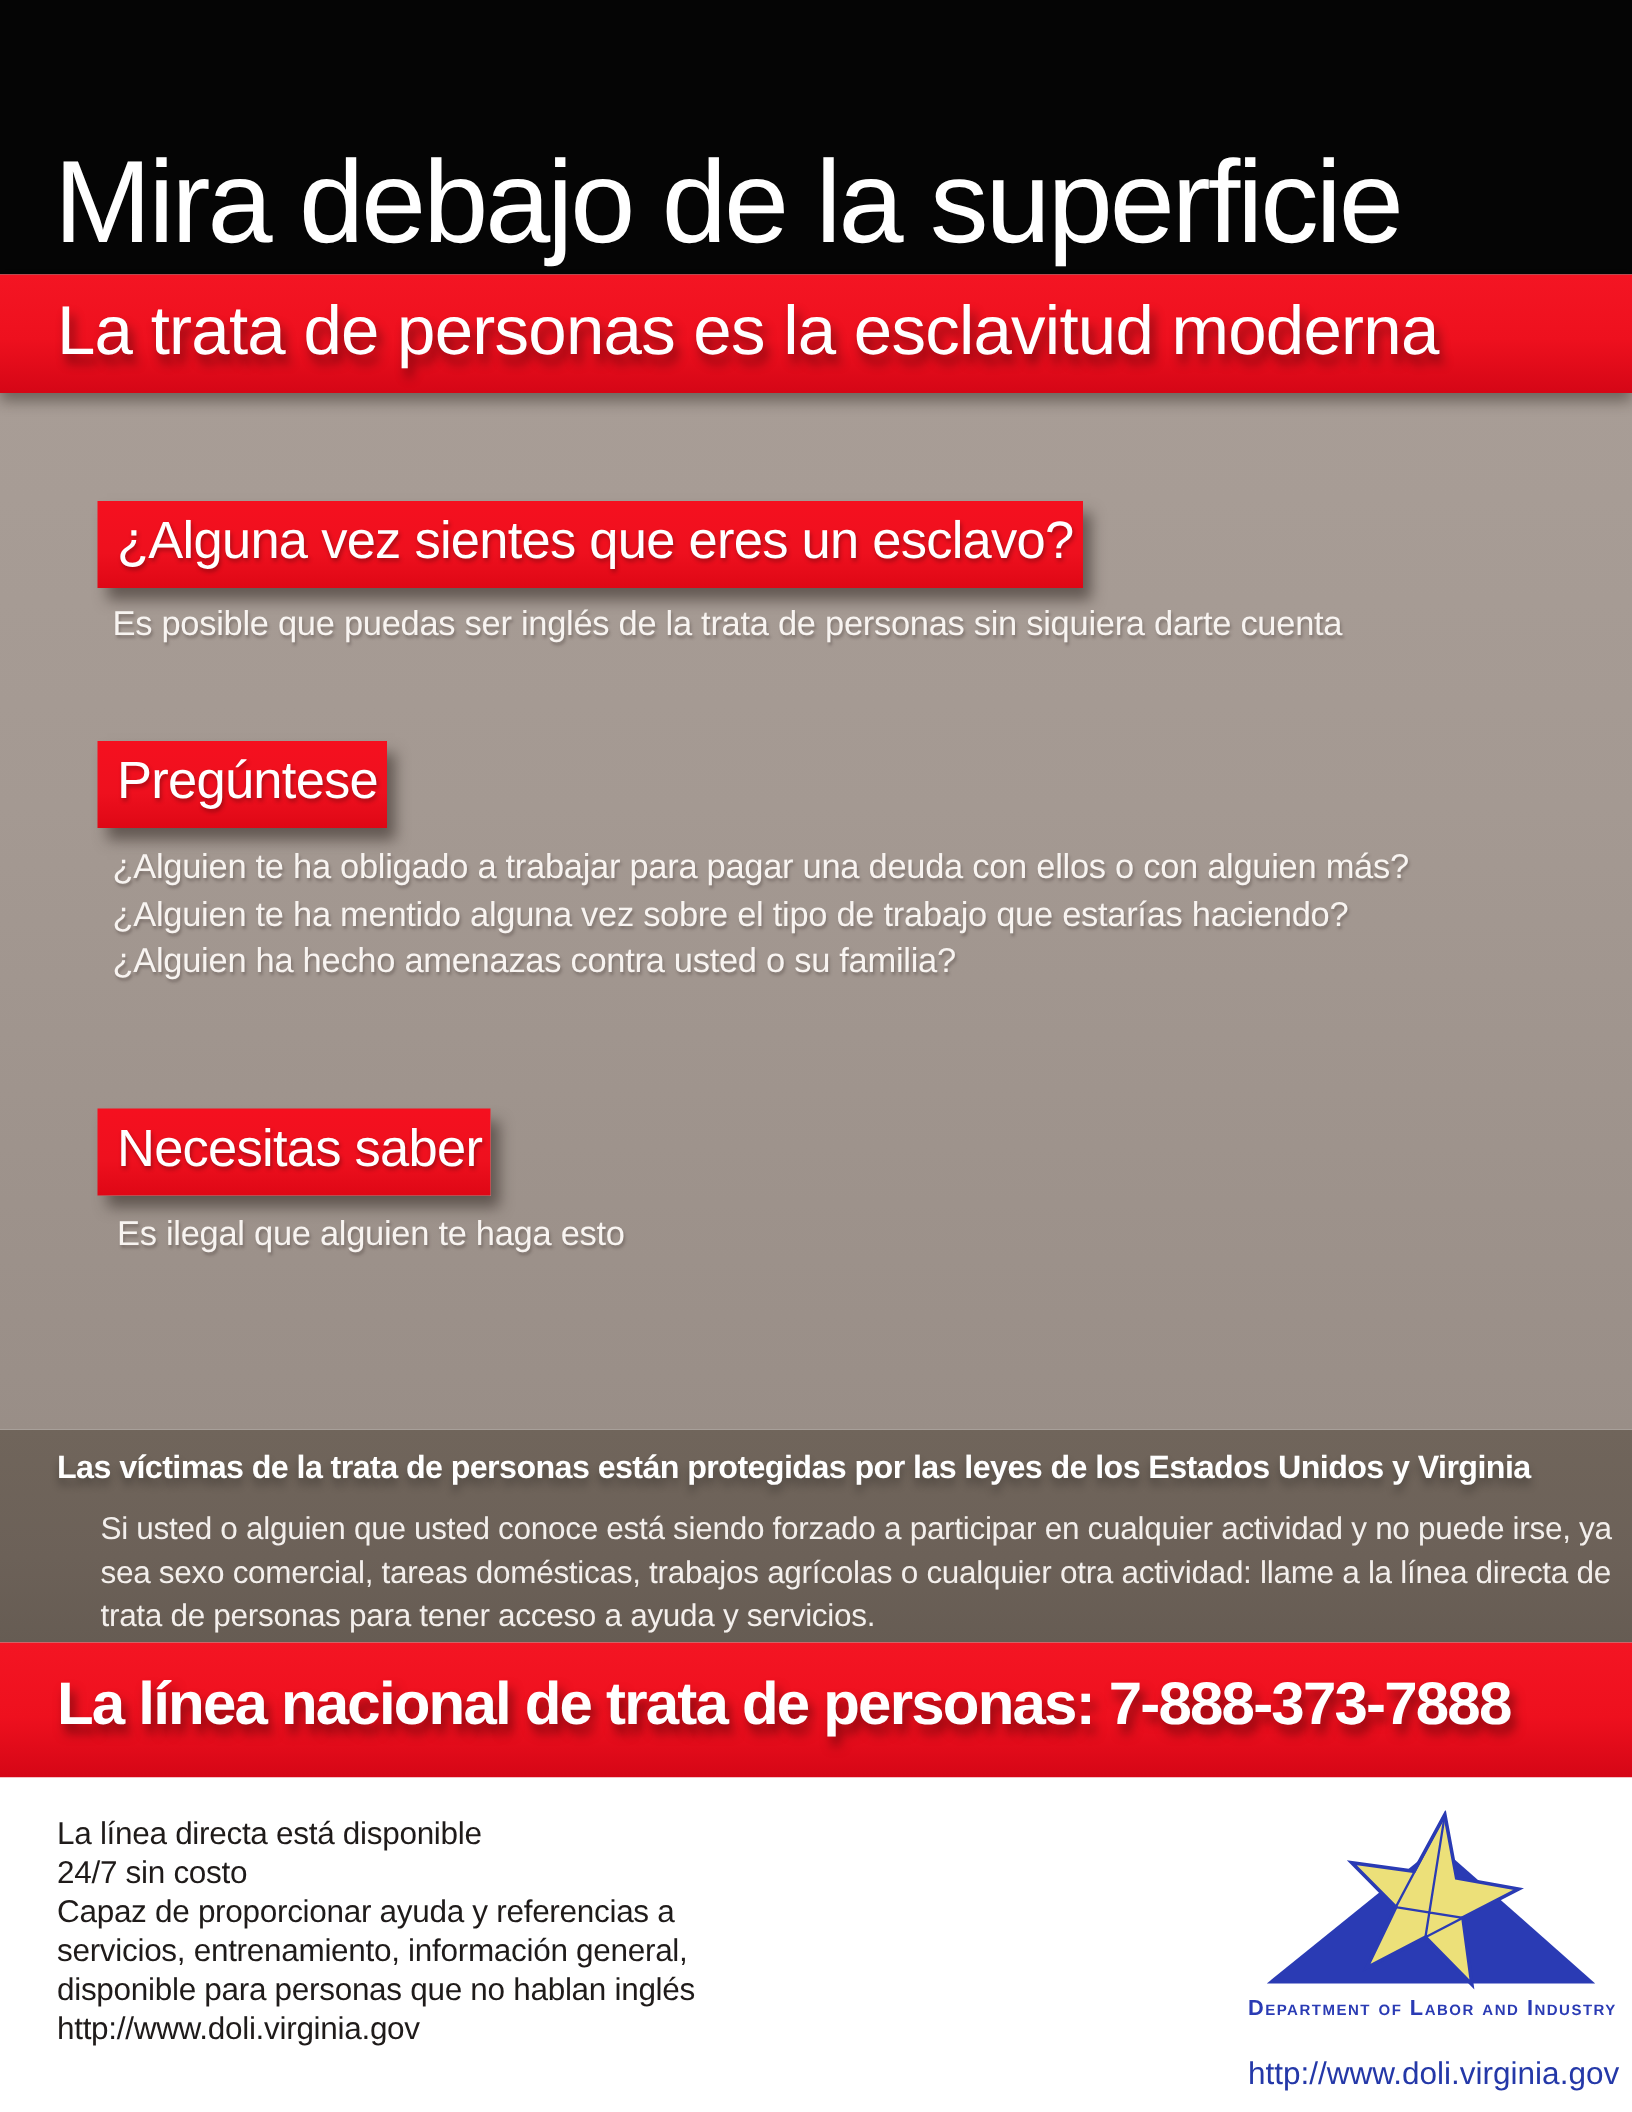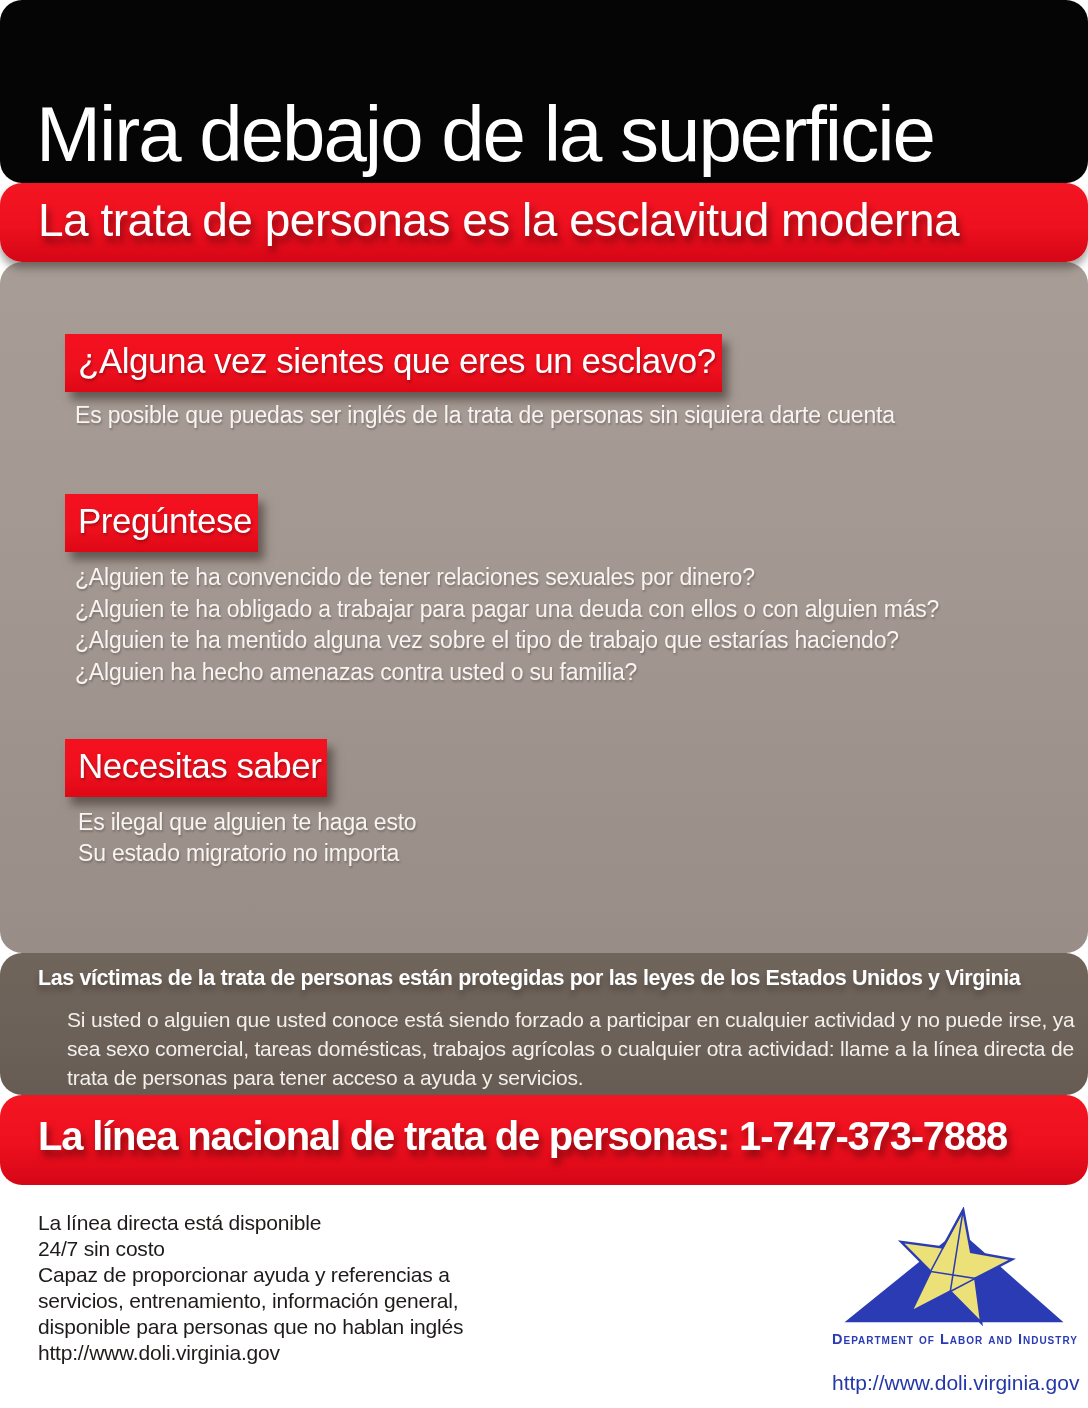--- a/index.html
+++ b/index.html
@@ -16,21 +16,21 @@
   *{margin:0;padding:0;box-sizing:border-box;}
   html,body{width:1088px;height:1408px;}
   body{
     font-family:"Liberation Sans","DejaVu Sans",sans-serif;
     background:#fff;
     overflow:hidden;
   }
   .poster{position:relative;width:1088px;height:1408px;background:#fff;}
 
   
-  .band{position:absolute;left:0;width:1088px;border-radius:22px;}
+  .band{position:absolute;left:0;width:1088px;}
   .band-black{top:0;height:183px;background:var(--black);}
   .band-red-sub{
     top:183px;height:79px;
     background:linear-gradient(180deg,#f41523 0%,var(--red) 55%,var(--red-dark) 100%);
     box-shadow:0 6px 9px rgba(40,30,25,.45);
     z-index:3;
   }
   .band-taupe{
     top:262px;height:691px;
     background:linear-gradient(180deg,#a89d96 0%,var(--taupe) 40%,var(--taupe-dark) 100%);
@@ -141,41 +141,39 @@
     <div class="poster-subtitle">La trata de personas es la esclavitud moderna</div>
   </div>
 
   <main class="band band-taupe">
 
     <div class="redbox box-esclavo">¿Alguna vez sientes que eres un esclavo?</div>
     <div class="subtext">Es posible que puedas ser inglés de la trata de personas sin siquiera darte cuenta</div>
 
     <div class="redbox box-preguntese">Pregúntese</div>
     <div class="questions">
-      <div class="line">¿Alguien te ha convencido de tener relaciones sexuales por dinero?</div>
       <div class="line">¿Alguien te ha obligado a trabajar para pagar una deuda con ellos o con alguien más?</div>
       <div class="line">¿Alguien te ha mentido alguna vez sobre el tipo de trabajo que estarías haciendo?</div>
       <div class="line">¿Alguien ha hecho amenazas contra usted o su familia?</div>
     </div>
 
     <div class="redbox box-necesitas">Necesitas saber</div>
     <div class="facts">
       <div class="line">Es ilegal que alguien te haga esto</div>
-      <div class="line">Su estado migratorio no importa</div>
     </div>
 
   </main>
 
   <section class="band band-dark">
     <div class="dark-heading">Las víctimas de la trata de personas están protegidas por las leyes de los Estados Unidos y Virginia</div>
     <p class="dark-body">Si usted o alguien que usted conoce está siendo forzado a participar en cualquier actividad y no puede irse, ya sea sexo comercial, tareas domésticas, trabajos agrícolas o cualquier otra actividad: llame a la línea directa de trata de personas para tener acceso a ayuda y servicios.</p>
   </section>
 
   <section class="band band-hotline">
-    <div class="hotline-text">La línea nacional de trata de personas: 1-747-373-7888</div>
+    <div class="hotline-text">La línea nacional de trata de personas: 7-888-373-7888</div>
   </section>
 
   <footer class="band band-footer">
     <div class="footer-info">
       <div class="line">La línea directa está disponible</div>
       <div class="line">24/7 sin costo</div>
       <div class="line">Capaz de proporcionar ayuda y referencias a</div>
       <div class="line">servicios, entrenamiento, información general,</div>
       <div class="line">disponible para personas que no hablan inglés</div>
       <div class="line link">http://www.doli.virginia.gov</div>

